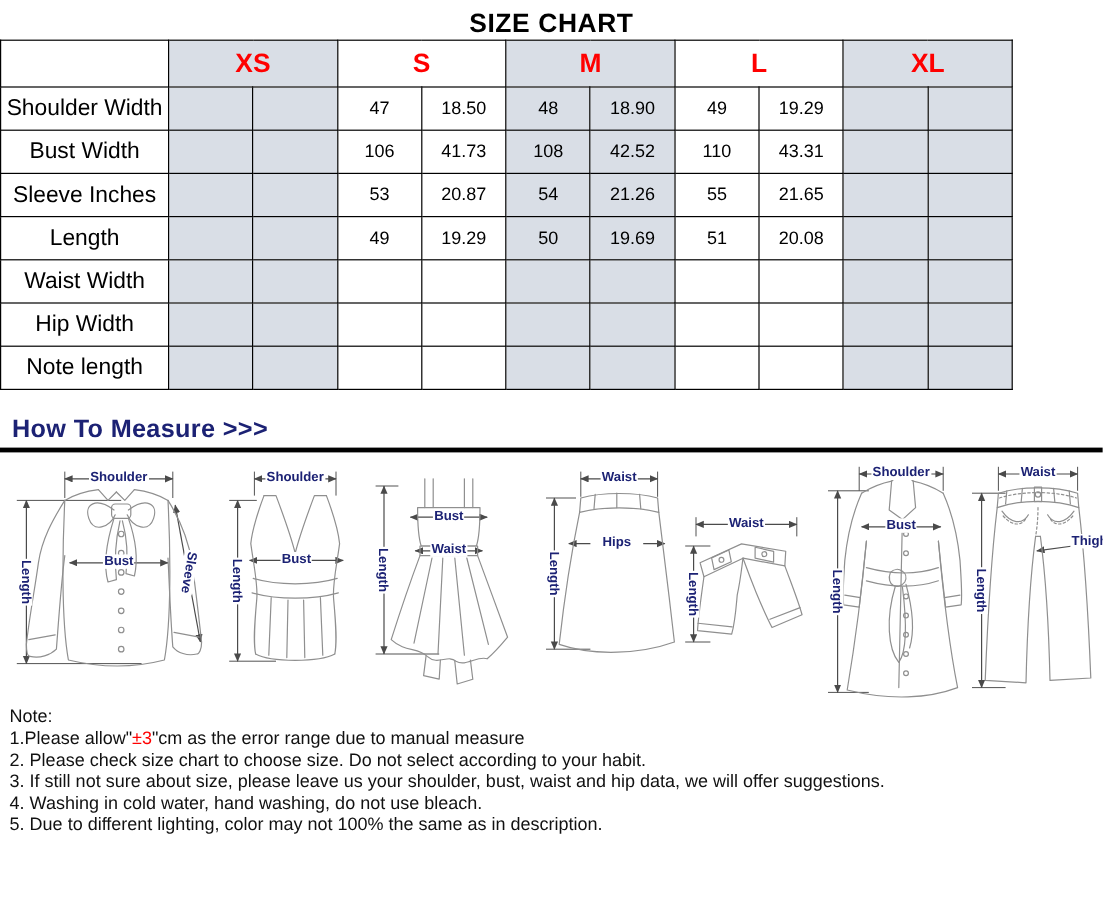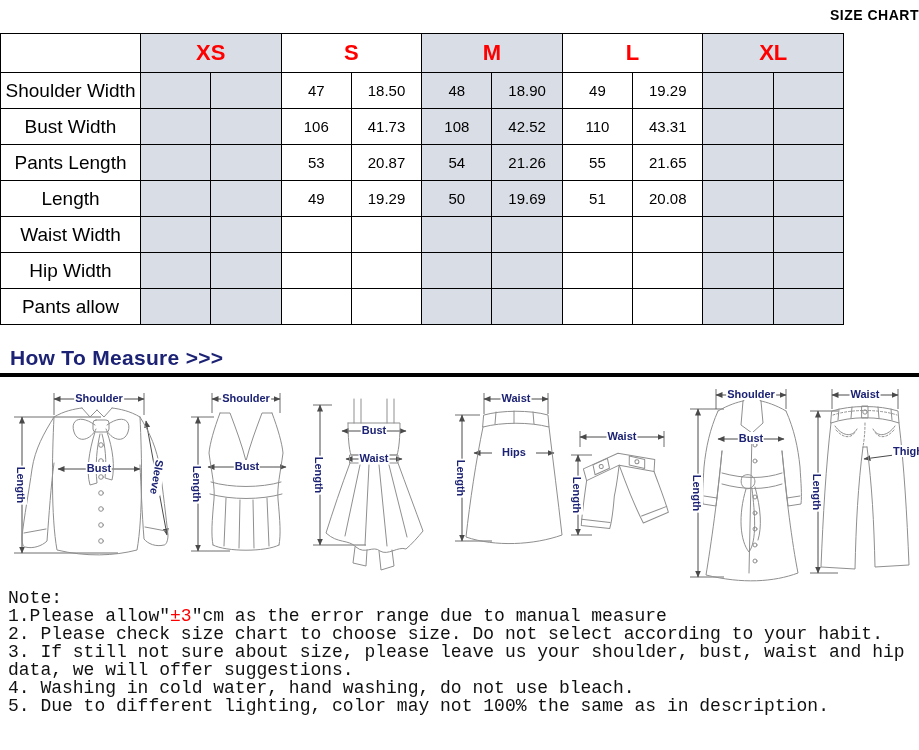--- a/index.html
+++ b/index.html
@@ -4,22 +4,22 @@
 <style>
   :root{ --red:#ff0000; --fill:#d9dee6; --navy:#1c2274; }
   *{box-sizing:border-box;}
   html,body{margin:0;padding:0;}
   body{
     width:919px;height:750px;overflow:hidden;position:relative;
     background:#fff;color:#000;
     font-family:"Liberation Sans",sans-serif;
   }
   .title{
-    height:33px;padding-top:7px;text-align:right;
-    font-size:14px;font-weight:bold;letter-spacing:.5px;
+    height:33px;padding-top:7px;text-align:center;
+    font-size:22px;font-weight:bold;letter-spacing:.5px;
   }
   
   table.size-table{width:844px;border-collapse:collapse;table-layout:fixed;}
   .size-table col.c-label{width:140px;}
   .size-table th,.size-table td{
     border:1px solid #000;text-align:center;vertical-align:middle;
     padding:0;overflow:hidden;background:#fff;
   }
   .size-table .shaded{background:var(--fill);}
   tr.size-row th{height:39px;font-size:22px;font-weight:bold;color:var(--red);}
@@ -39,21 +39,21 @@
   .gar .dash{stroke-dasharray:2,2;}
   .meas{stroke:#4a4a4a;stroke-width:1;}
   .tick{stroke:#4a4a4a;stroke-width:0.8;}
   .mlabel{
     position:absolute;font-size:11px;font-weight:bold;line-height:12px;
     color:var(--navy);background:#fff;padding:0 1px;white-space:nowrap;
   }
   .hc{transform:translateX(-50%);}
   .vert{writing-mode:vertical-rl;transform:translateY(-50%);padding:1px 0;}
   
-  .notes{margin:6px 0 0 8px;font-size:18px;line-height:18px;color:#111;font-family:Liberation Mono, monospace;}
+  .notes{margin:6px 0 0 8px;font-size:15px;line-height:18px;color:#111;}
   .red{color:var(--red);}
 </style>
 </head>
 <body>
 
 <div class="title">SIZE CHART</div>
 
 <table class="size-table">
   <colgroup>
     <col class="c-label">
@@ -99,21 +99,21 @@
         <td>106</td>
         <td>41.73</td>
         <td class="shaded">108</td>
         <td class="shaded">42.52</td>
         <td>110</td>
         <td>43.31</td>
         <td class="shaded"></td>
         <td class="shaded"></td>
       </tr>
       <tr>
-        <td class="row-label">Pants Length</td>
+        <td class="row-label">Sleeve Inches</td>
         <td class="shaded"></td>
         <td class="shaded"></td>
         <td>53</td>
         <td>20.87</td>
         <td class="shaded">54</td>
         <td class="shaded">21.26</td>
         <td>55</td>
         <td>21.65</td>
         <td class="shaded"></td>
         <td class="shaded"></td>
@@ -151,21 +151,21 @@
         <td></td>
         <td></td>
         <td class="shaded"></td>
         <td class="shaded"></td>
         <td></td>
         <td></td>
         <td class="shaded"></td>
         <td class="shaded"></td>
       </tr>
       <tr>
-        <td class="row-label">Pants allow</td>
+        <td class="row-label">Note length</td>
         <td class="shaded"></td>
         <td class="shaded"></td>
         <td></td>
         <td></td>
         <td class="shaded"></td>
         <td class="shaded"></td>
         <td></td>
         <td></td>
         <td class="shaded"></td>
         <td class="shaded"></td>

